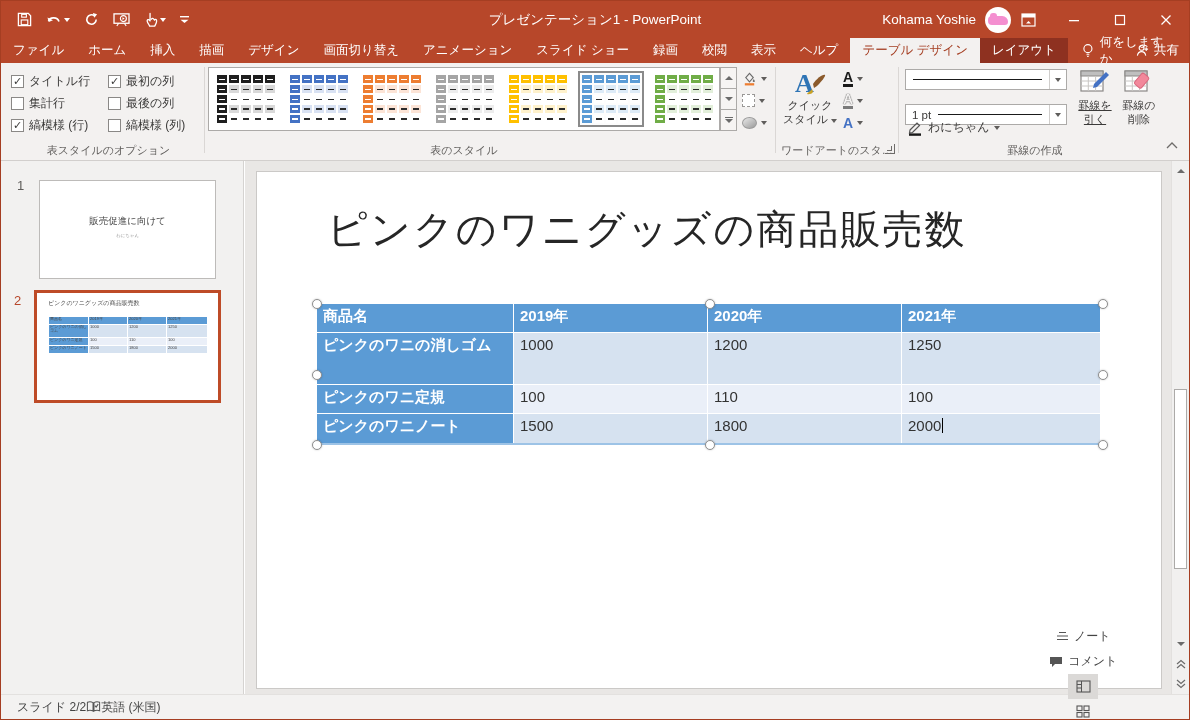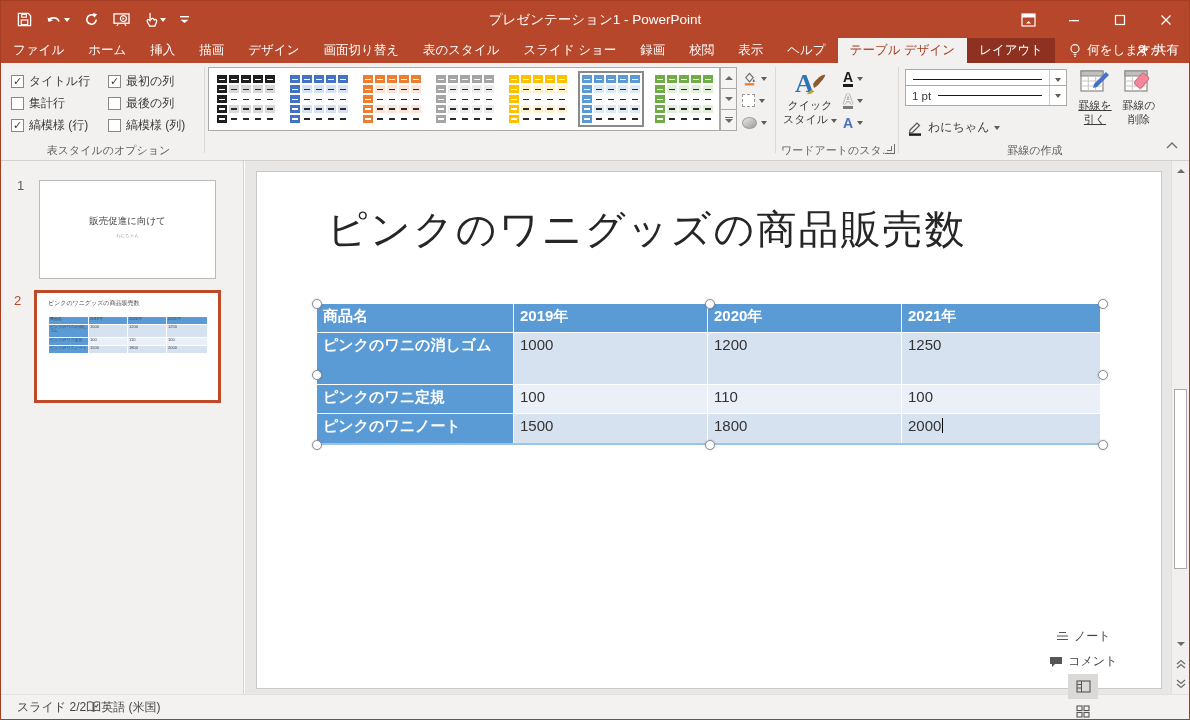--- a/index.html
+++ b/index.html
@@ -150,20 +150,26 @@
       </span>
       <span class="qbtn">
         <svg width="9" height="10" viewBox="0 0 9 10">
             <rect x="0" y="1" width="9" height="1.4" fill="#fff"></rect>
             <path d="M0.5 5 L8.5 5 L4.5 9 Z" fill="#fff" transform="scale(1,0.8) translate(0,1)"></path>
           </svg>
       </span>
     </div>
 
 
+    <div class="user-area">
+      <span>Kohama Yoshie</span>
+      <span class="avatar">
+          <span class="croc"></span>
+        </span>
+    </div>
 
     <div class="win-btns">
       <span class="win-btn">
         <svg width="15" height="14" viewBox="0 0 15 14">
             <rect x="1" y="1" width="13" height="12" fill="none" stroke="#fff" stroke-width="1.2"></rect>
             <rect x="1" y="1" width="13" height="3.5" fill="#fff"></rect>
             <path d="M7.5 11 L5 8.5 h5 Z" fill="#fff" transform="rotate(180 7.5 9.5)"></path>
           </svg>
       </span>
       <span class="win-btn">
@@ -185,21 +191,21 @@
   </div>
 
   <div class="tabbar">
 
     <span class="tab">ファイル</span>
       <span class="tab">ホーム</span>
       <span class="tab">挿入</span>
       <span class="tab">描画</span>
       <span class="tab">デザイン</span>
       <span class="tab">画面切り替え</span>
-      <span class="tab">表のスタイル</span>
+      <span class="tab">アニメーション</span>
       <span class="tab">スライド ショー</span>
       <span class="tab">録画</span>
       <span class="tab">校閲</span>
       <span class="tab">表示</span>
       <span class="tab">ヘルプ</span>
       <span class="tab active">テーブル デザイン</span>
       <span class="tab contextual">レイアウト</span>
       <div class="tellme">
       <svg width="12" height="15" viewBox="0 0 12 16">
           <circle cx="6" cy="6" r="4.3" fill="none" stroke="#fff" stroke-width="1.2"></circle>
@@ -457,20 +463,21 @@
           <span class="tri-up"></span>
         </span>
       <span class="gsb">
           <span class="tri-down"></span>
         </span>
       <span class="gsb">
           <span class="morebar"></span>
           <span class="tri-down"></span>
         </span>
     </div>
+    <div class="grouplabel" style="left:207px;width:512px;">表のスタイル</div>
 
     <div class="ministack">
       <span class="mbtn">
         <svg width="15" height="15" viewBox="0 0 16 16">
             <path d="M4 7 L8 2.5 L12 7 L8 11.5 Z" fill="none" stroke="#6b6b6b" stroke-width="1.2"></path>
             <path d="M12.5 8.5c1 1.4 1.6 2.4.8 3.1-.7.6-1.7.1-1.9-1" fill="#6b6b6b"></path>
             <rect x="3" y="13" width="10" height="2.4" fill="#ED7D31"></rect>
           </svg>
         <span class="caret-g"></span>
       </span>
@@ -511,21 +518,21 @@
     <div class="grouplabel" style="left:776px;width:106px;text-align:left;padding-left:4px;">ワードアートのスタ…</div>
     <div class="dlauncher" style="left:884px;top:81px;position:absolute;"></div>
     <div class="rdiv" style="left:897px;"></div>
 
     <div class="combo" style="top:6px;">
       <span class="line"></span>
       <span class="cbtn">
           <span class="caret-g"></span>
         </span>
     </div>
-    <div class="combo" style="top:22px;">
+    <div class="combo" style="top:41px;">
       <span class="wt">1 pt</span>
       <span class="line"></span>
       <span class="cbtn">
           <span class="caret-g"></span>
         </span>
     </div>
     <div class="pencolor">
       <svg width="16" height="16" viewBox="0 0 16 16">
           <path d="M3 10 L10 3 L12.5 5.5 L5.5 12.5 L2.5 13 Z" fill="none" stroke="#555" stroke-width="1.2"></path>
           <rect x="2" y="13.4" width="12" height="2.4" fill="#1a1a1a"></rect>

